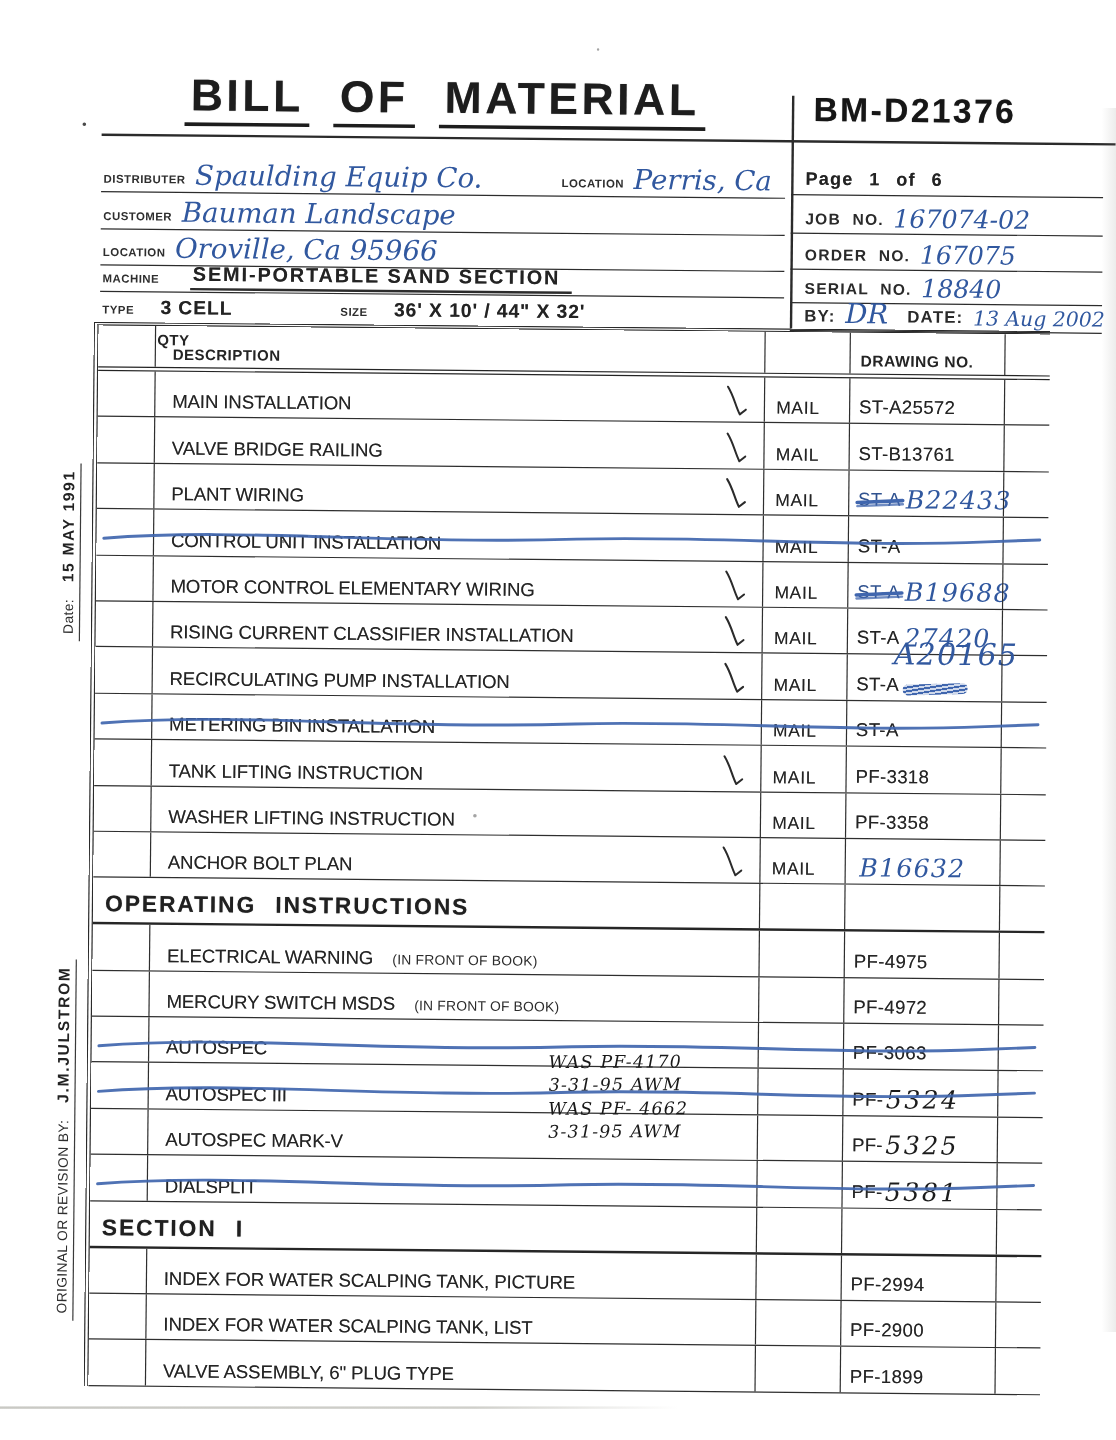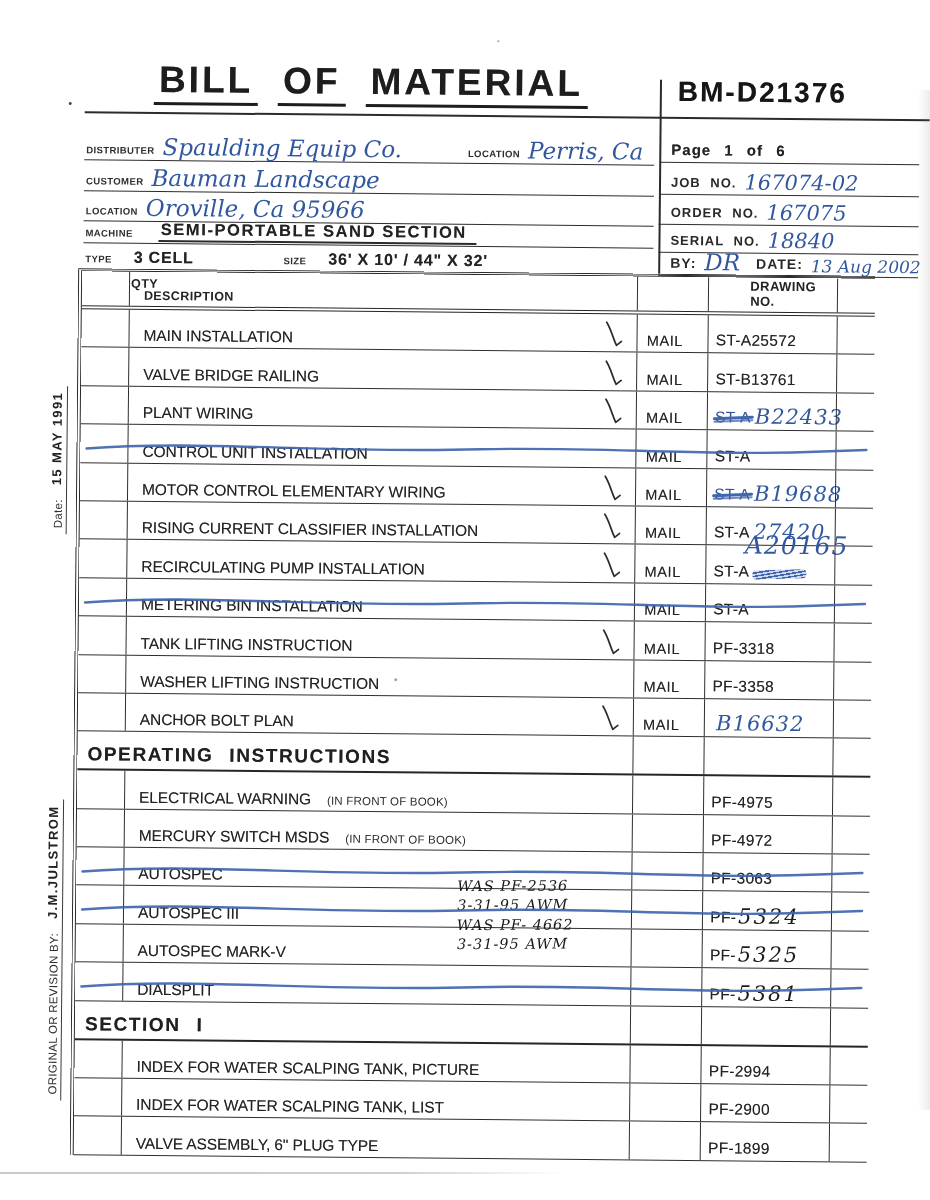--- a/index.html
+++ b/index.html
@@ -41,21 +41,21 @@
   .row.section{height:37px;border-bottom:2px solid #262626;}
   .cell{position:relative;display:flex;align-items:flex-end;overflow:visible;}
   .cell.qty{border-right:1.7px solid #2e2e2e;margin-left:44px;}
   .cell.mail,.cell.drawing,.cell.tail{border-left:1.7px solid #2e2e2e;margin-left:-1.7px;}
   .cell.mail span{font-size:14.5px;letter-spacing:.6px;padding:0 0 3px 9px;color:#242424;text-shadow:0 0 .5px rgba(40,40,40,.55);}
   .desc-text{font-size:15.5px;letter-spacing:-0.1px;padding:0 0 2px 14px;white-space:nowrap;color:#242424;text-shadow:0 0 .5px rgba(40,40,40,.55);}
   .desc-note{font-size:11.5px;letter-spacing:.2px;padding:0 0 4px 16px;white-space:nowrap;color:#2c2c2c;}
   .hdr-label{font-size:12.5px;font-weight:700;letter-spacing:.4px;color:#242424;}
   .hdr .qty .hdr-label{position:absolute;top:5px;left:5px;}
   .hdr .desc .hdr-label{position:absolute;top:17px;left:14px;}
-  .hdr .drawing .hdr-label{position:absolute;bottom:3px;left:8px;font-size:13px;margin-left:33px;}
+  .hdr .drawing .hdr-label{position:absolute;bottom:3px;left:8px;font-size:13px;}
   .section-label{grid-column:1 / 3;font-size:19px;font-weight:700;letter-spacing:1.6px;word-spacing:9px;padding:0 0 3px 10px;align-self:end;color:#202020;text-shadow:0 0 .6px rgba(0,0,0,.5);}
 
   
   .cell.drawing{padding:0 0 2px 7px;}
   .seg{white-space:nowrap;}
   .seg.print{font-size:15.5px;letter-spacing:.3px;color:#242424;text-shadow:0 0 .5px rgba(40,40,40,.55);padding-bottom:1px;}
   .seg.print-struck{font-size:15.5px;letter-spacing:.3px;color:#30528f;position:relative;padding-bottom:1px;}
   .seg.print-struck::after{content:"";position:absolute;left:-2px;right:-3px;top:42%;height:2.6px;background:#4066ae;border-radius:2px;transform:rotate(-3deg);box-shadow:0 3px 0 -0.5px rgba(64,102,174,.75);}
   .seg.blue{font-size:21px;line-height:1;font-family:"DejaVu Serif",serif;font-style:italic;color:#31589f;margin-left:4px;letter-spacing:1px;}
   .seg.hand{font-size:21px;line-height:1;font-family:"DejaVu Serif",serif;font-style:italic;color:#1c1c1c;letter-spacing:2px;margin-left:2px;}
@@ -383,21 +383,21 @@
             <div class="cell tail"></div>
             <svg class="row-strike" viewBox="0 0 793 37" preserveAspectRatio="none">
     <path d="M6 24 C 120 14, 240 27, 400 21 C 520 17, 620 26, 742 20 L 786 18" stroke="#4066ae" stroke-width="2.4" fill="none" stroke-linecap="round" opacity="0.92"></path>
   </svg>
           </div>
           <div class="row item">
             <div class="cell qty"></div>
             <div class="cell desc">
               <span class="desc-text">AUTOSPEC III</span>
               <div class="hand-note">
-                <div>WAS PF-2536</div>
+                <div>WAS PF-4170</div>
                 <div>3-31-95 AWM</div>
               </div>
             </div>
             <div class="cell mail"></div>
             <div class="cell drawing">
               <span class="seg print">PF-</span>
               <span class="seg hand">5324</span>
             </div>
             <div class="cell tail"></div>
             <svg class="row-strike" viewBox="0 0 793 37" preserveAspectRatio="none">

